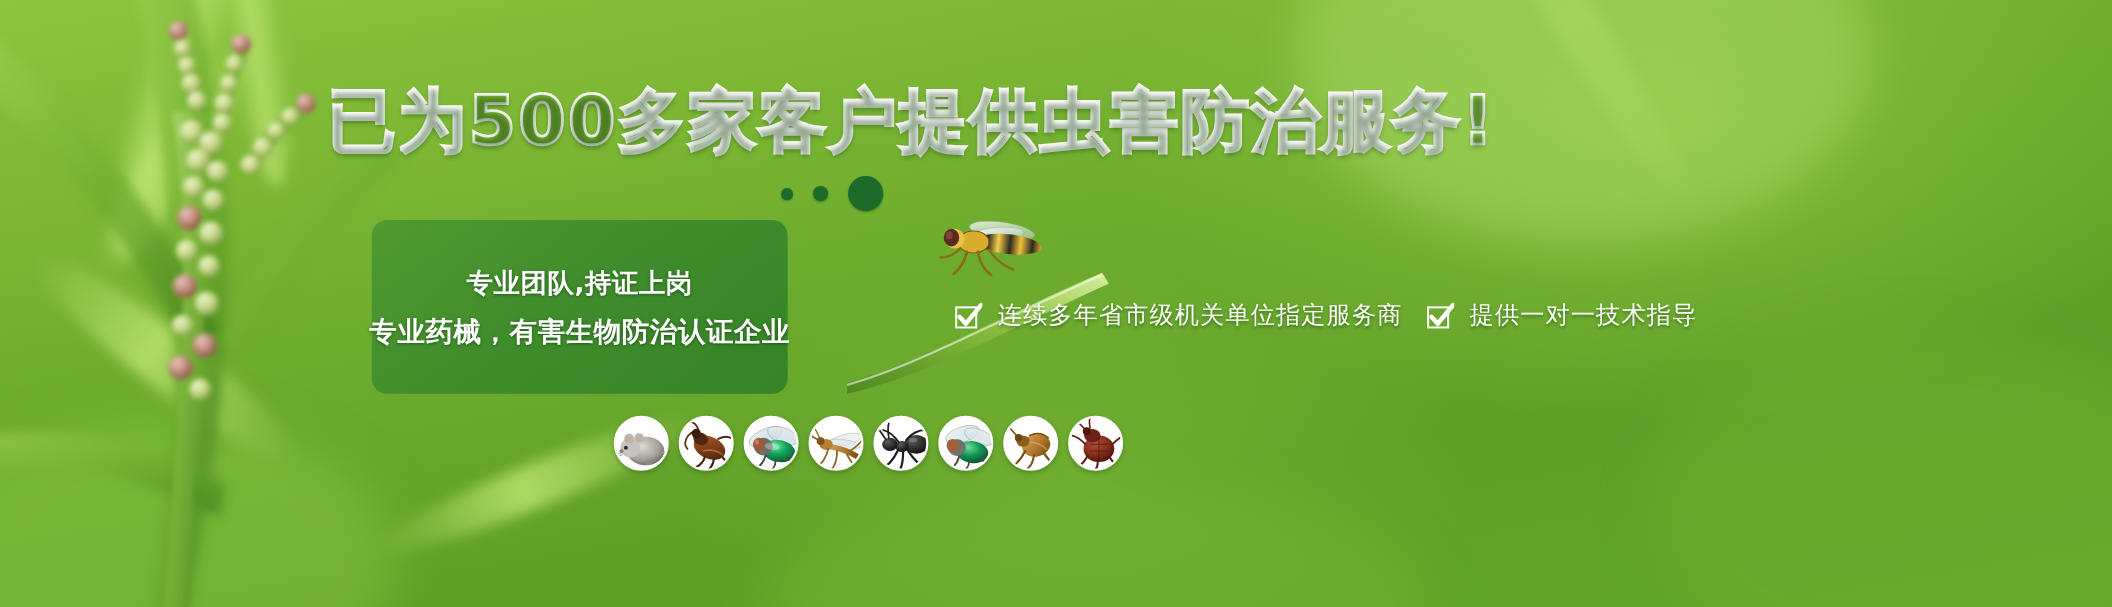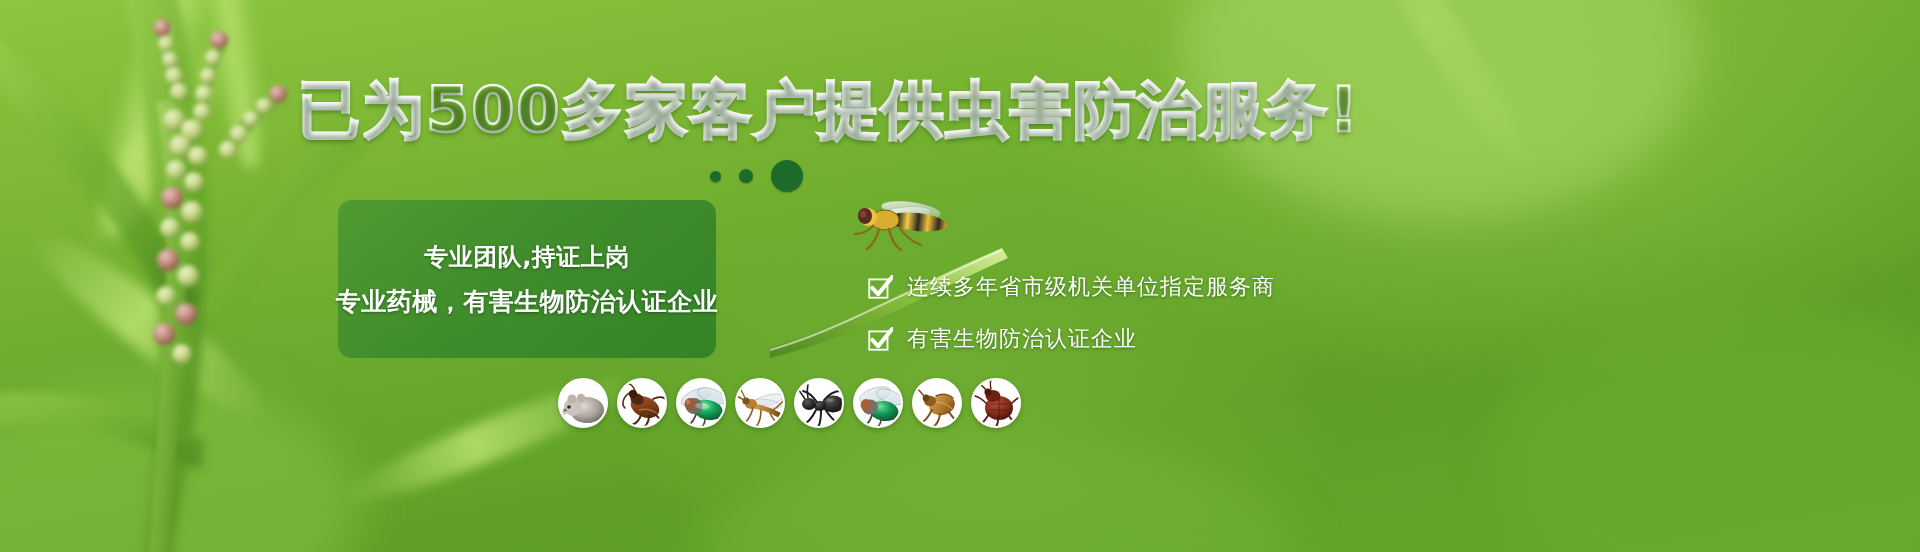--- a/index.html
+++ b/index.html
@@ -66,21 +66,21 @@
   #panel .pl {
     color:#ffffff; font-weight:bold; white-space:nowrap;
     text-shadow:0 1px 3px rgba(0,40,0,0.5);
     font-family:"DejaVu Sans","Liberation Sans",sans-serif;
   }
   #panel .pl1 { font-size:24px; letter-spacing:0.5px; }
   #panel .pl2 { font-size:25px; letter-spacing:0.5px; }
   #panel .pl3 { font-size:25px; letter-spacing:0.5px; }
 
   
-  #bullets { position:absolute; left:868px; top:272px; display:flex; flex-direction:column; gap:22px; }
+  #bullets { position:absolute; left:868px; top:272px; display:flex; flex-direction:row; gap:22px; }
   .bullet { display:flex; align-items:center; gap:14px; }
   .chk { width:25px; height:25px; flex:0 0 auto; }
   .bullet .btxt {
     color:#ffffff; font-size:22px; font-weight:normal; white-space:nowrap;
     letter-spacing:1px;
     text-shadow:0 1px 3px rgba(0,40,0,0.45);
     font-family:"DejaVu Sans","Liberation Sans",sans-serif;
   }
 
   
@@ -274,21 +274,21 @@
         <rect x="1.3" y="4.6" width="19" height="19" fill="none" stroke="#ffffff" stroke-width="1.9"></rect>
         <path d="M4.5 13.5 L10.5 20 L25 2.2" fill="none" stroke="#ffffff" stroke-width="4.2" stroke-linecap="round" stroke-linejoin="round"></path>
       </svg>
       <span class="btxt">连续多年省市级机关单位指定服务商</span>
     </div>
     <div class="bullet">
       <svg class="chk" viewBox="0 0 26 26">
         <rect x="1.3" y="4.6" width="19" height="19" fill="none" stroke="#ffffff" stroke-width="1.9"></rect>
         <path d="M4.5 13.5 L10.5 20 L25 2.2" fill="none" stroke="#ffffff" stroke-width="4.2" stroke-linecap="round" stroke-linejoin="round"></path>
       </svg>
-      <span class="btxt">有害生物防治认证企业</span>
+      <span class="btxt">提供一对一技术指导</span>
     </div>
   </div>
 
   <div id="pests">
 
     <div class="pest">
       <svg viewBox="0 0 50 50" width="50" height="50">
         <defs>
             <radialGradient id="rg1" cx="40%" cy="35%" r="70%">
           <stop offset="0%" stop-color="#dedad4"></stop>

